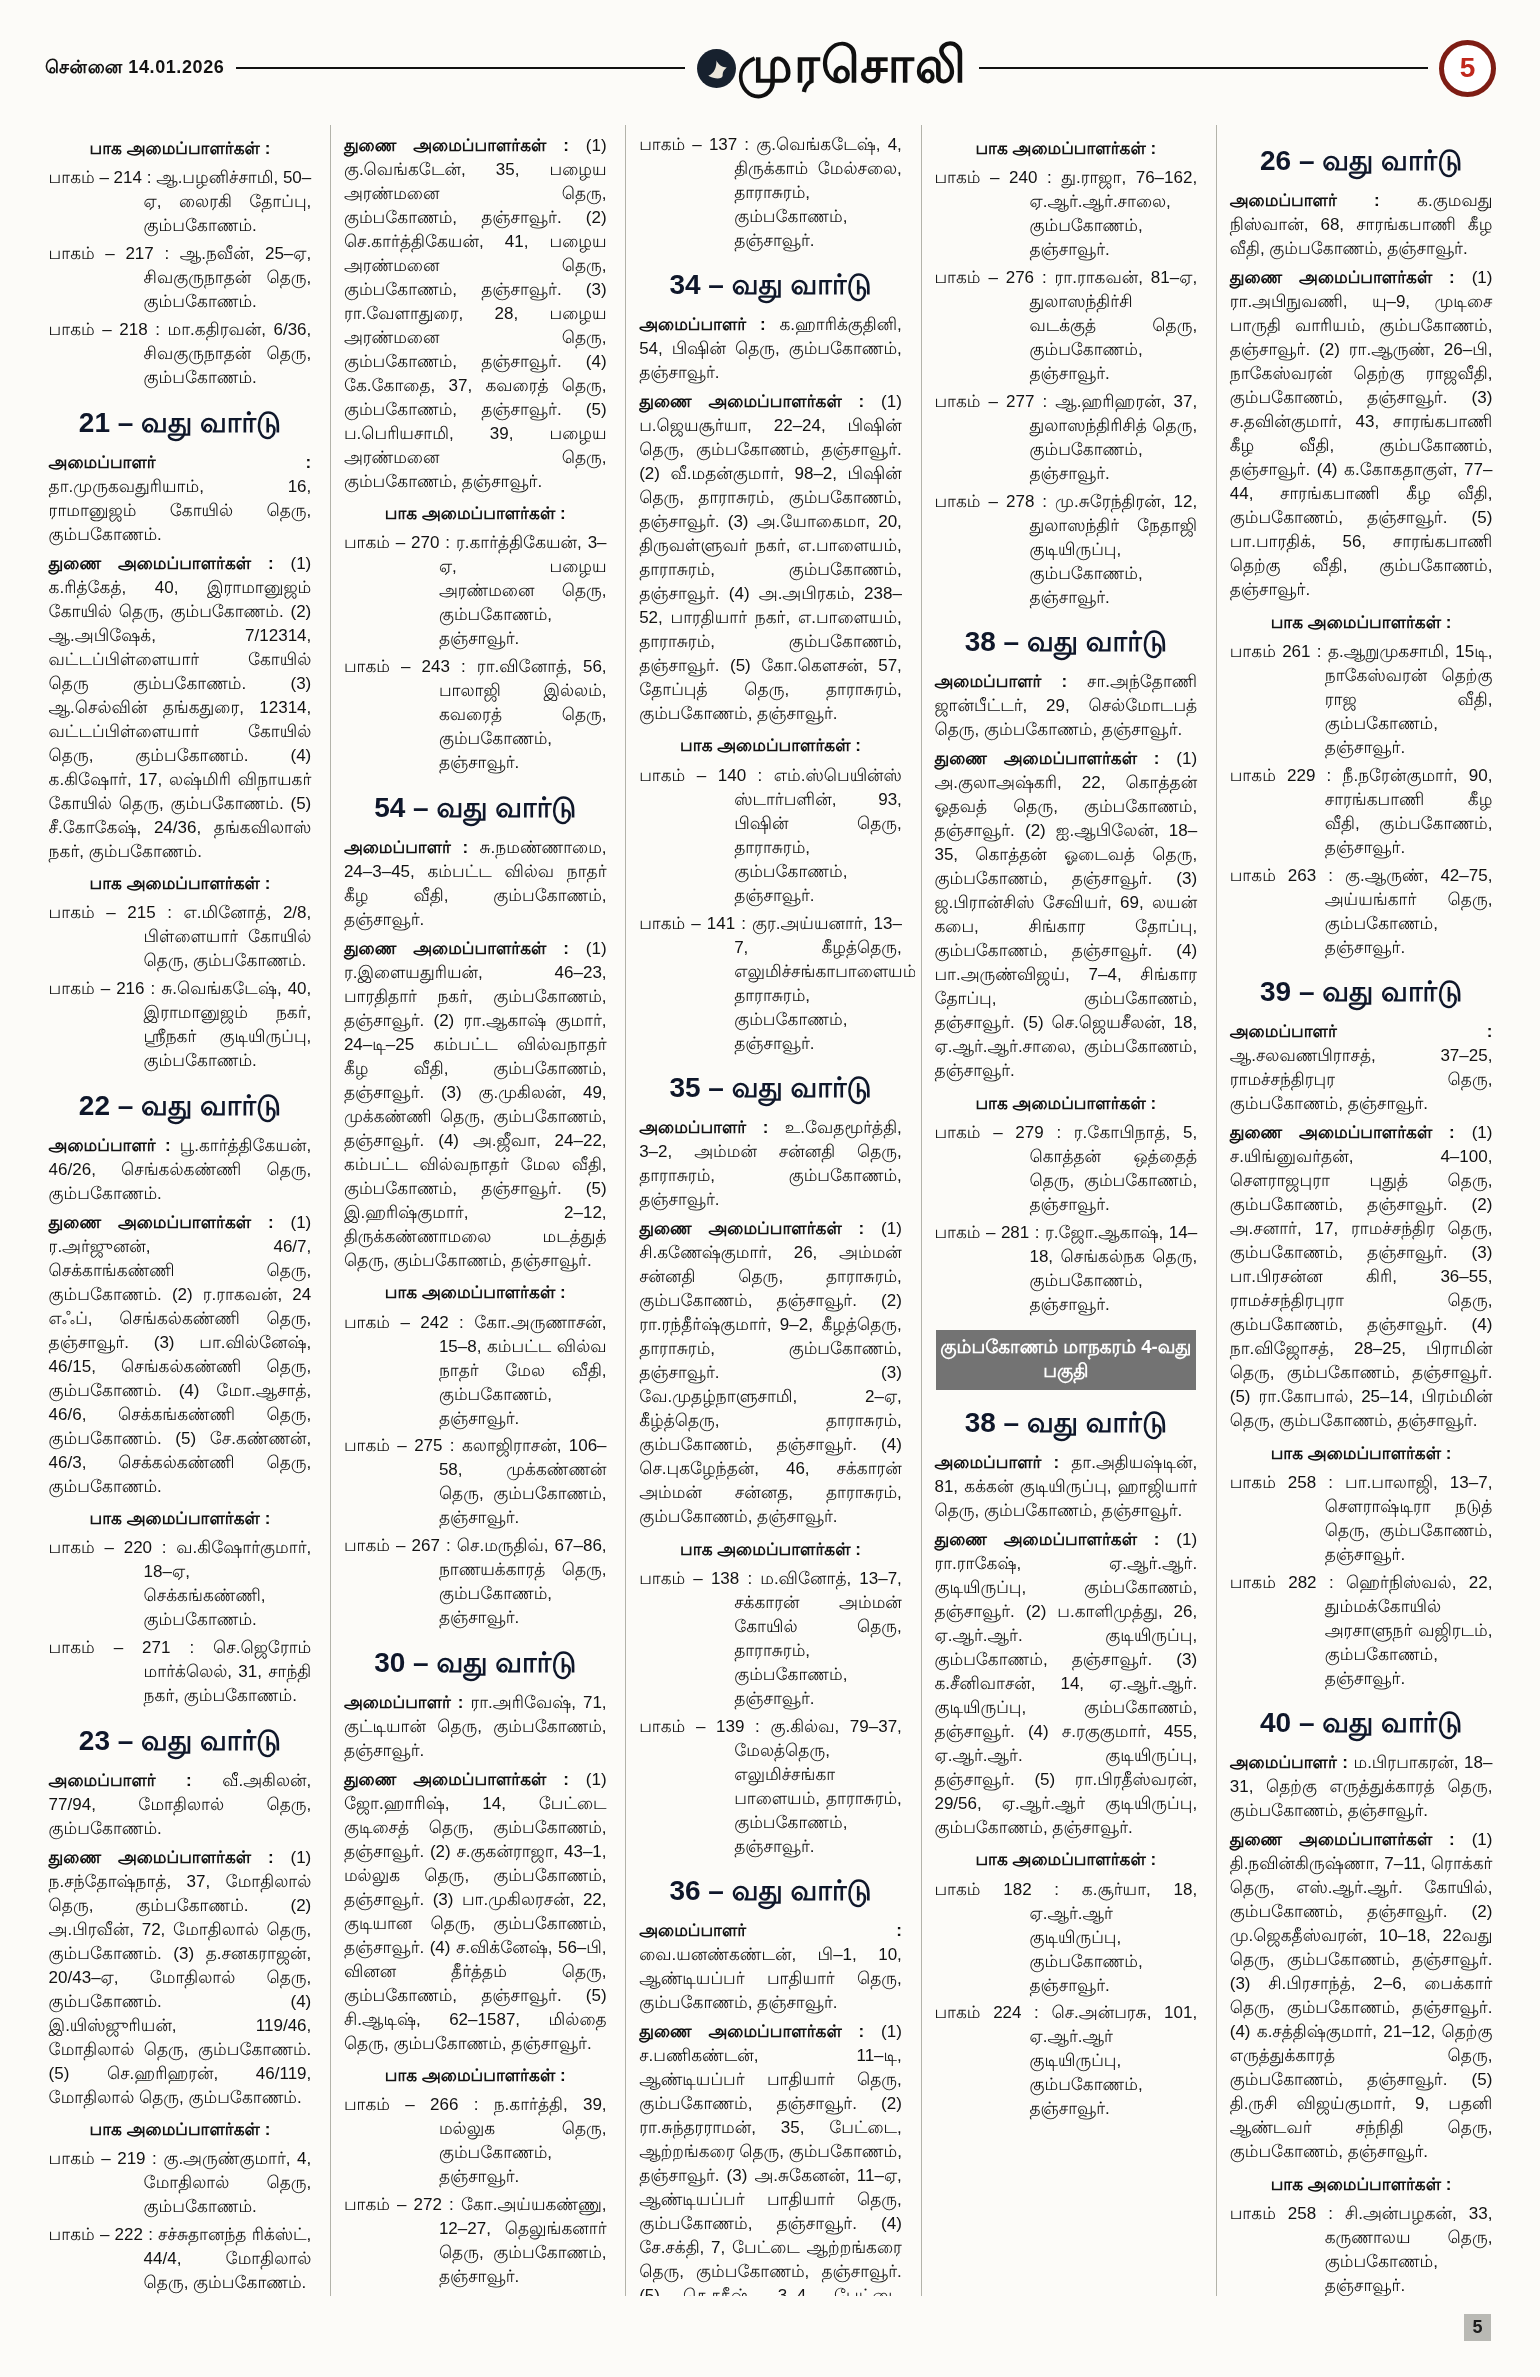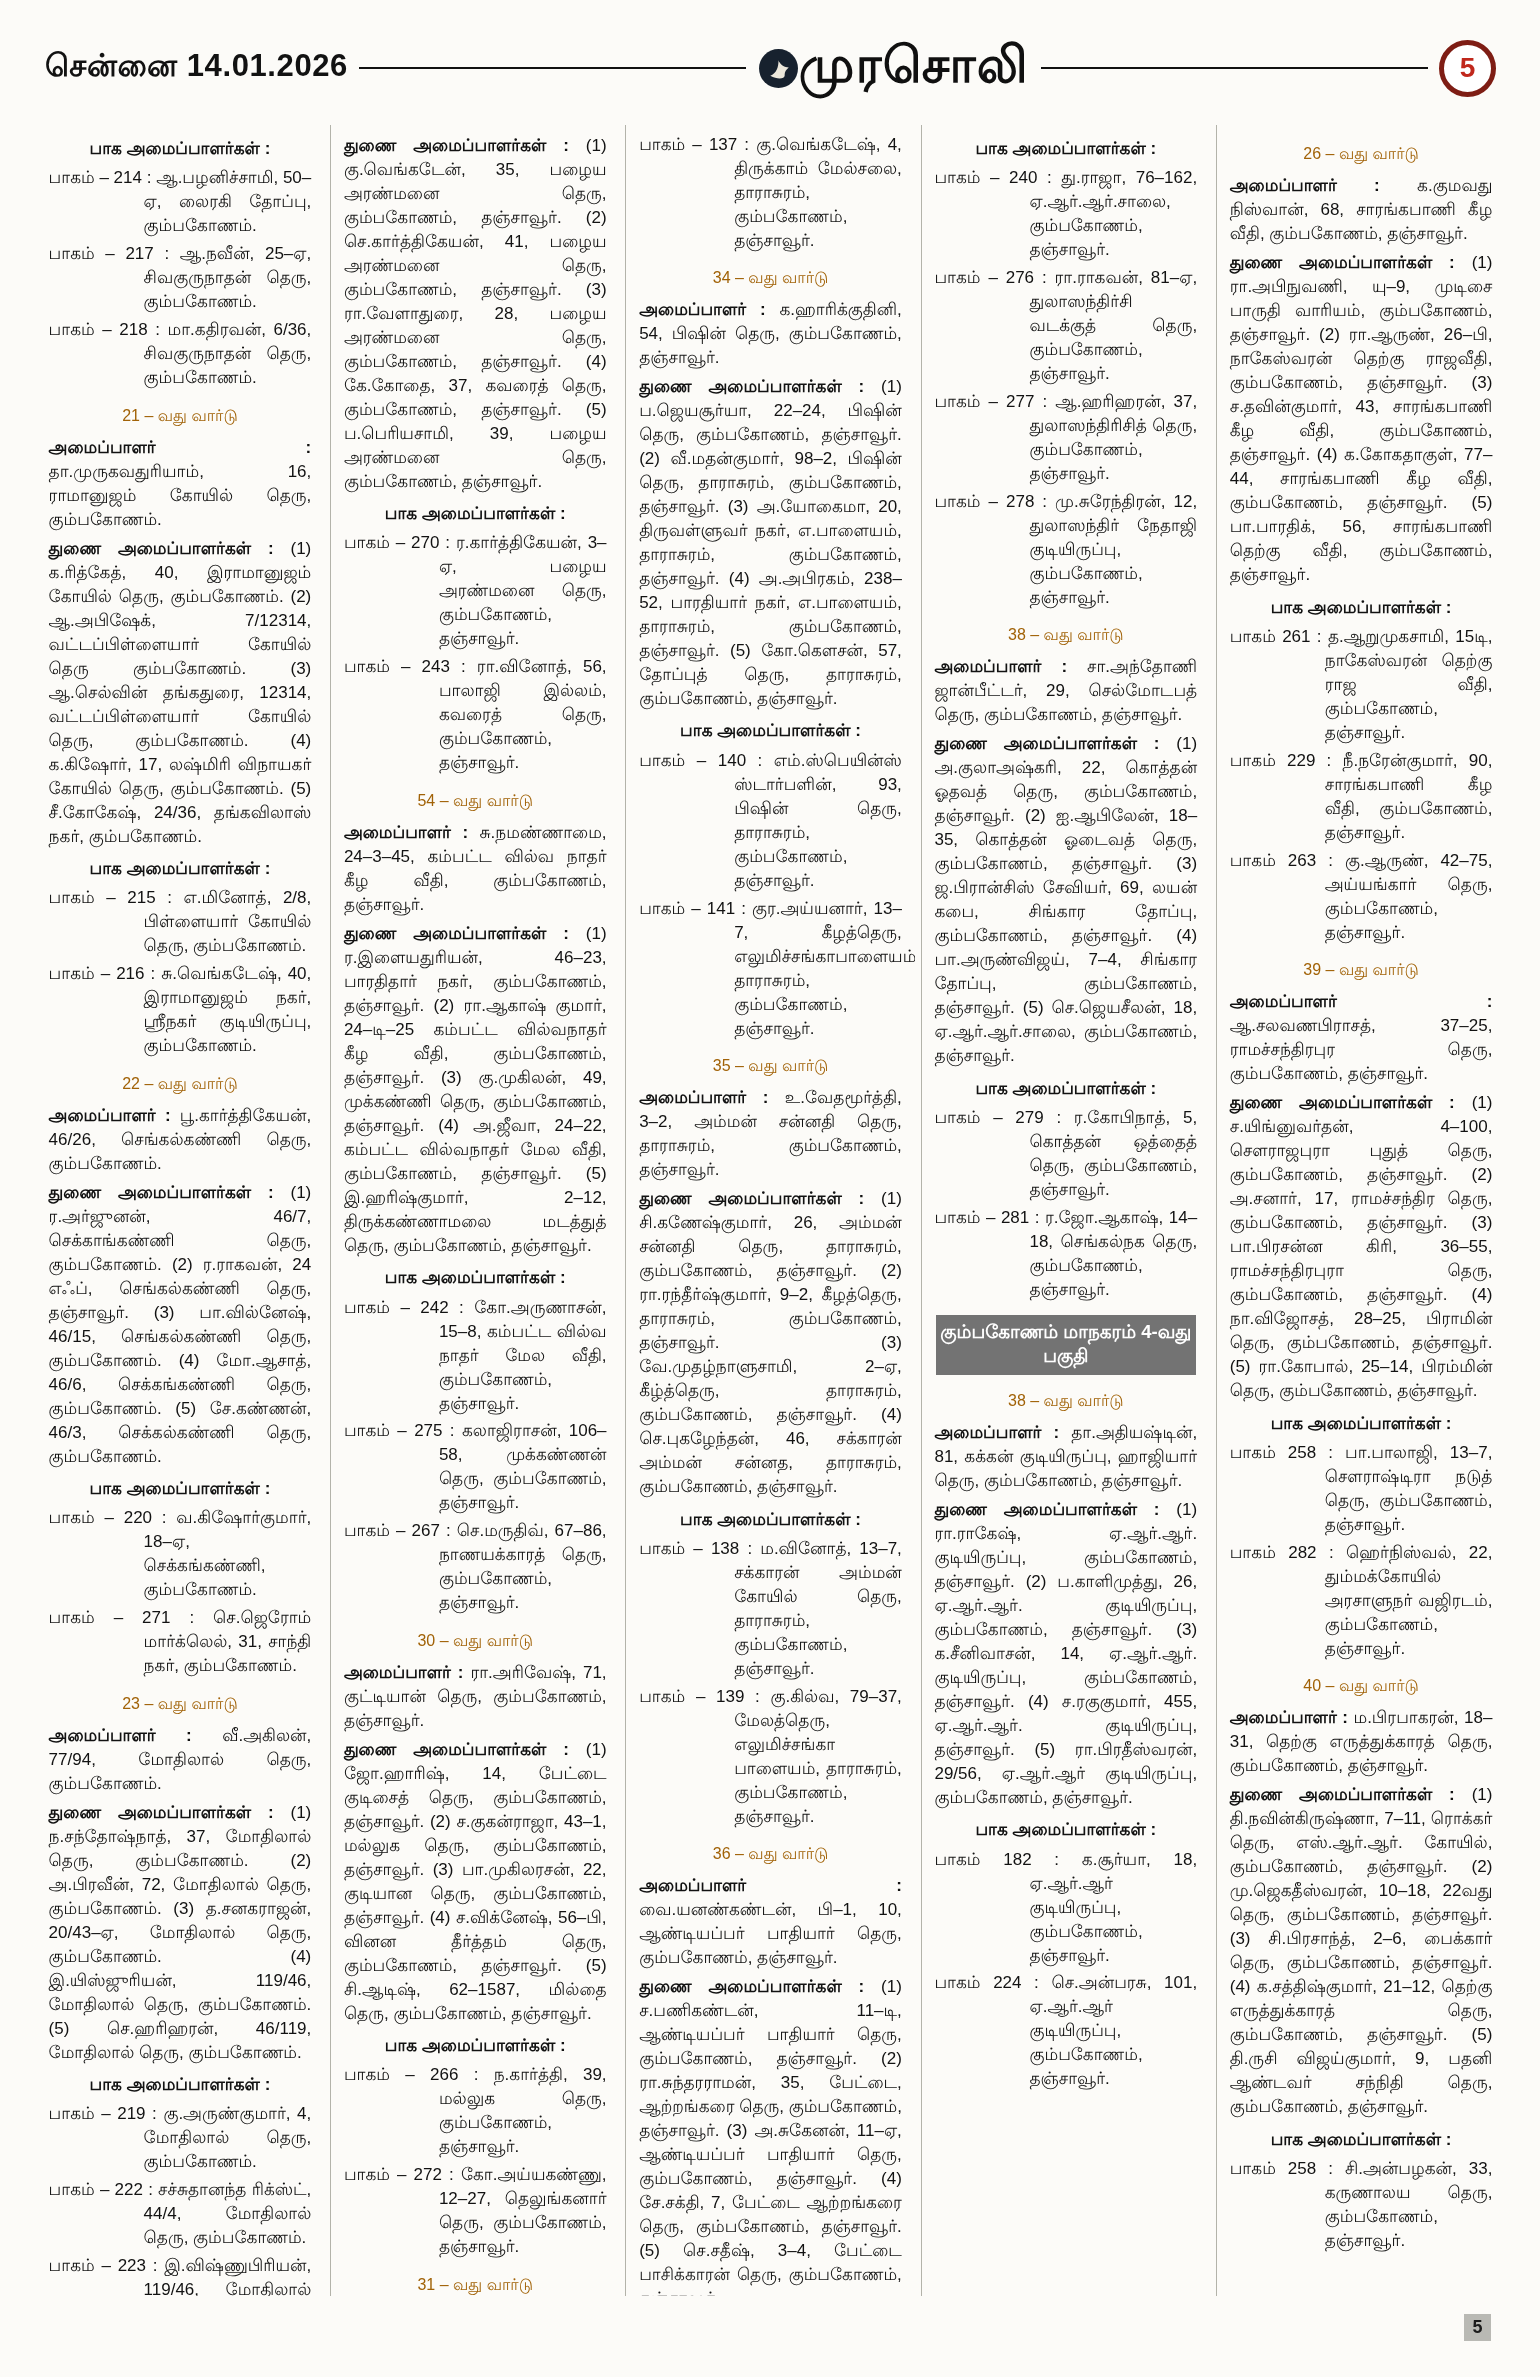--- a/index.html
+++ b/index.html
@@ -8,21 +8,21 @@
     background:#fcfbf8;color:#121212;
     font-family:"Liberation Sans","DejaVu Sans",sans-serif;
     position:relative;overflow:hidden;
   }
   
   header{
     display:flex;align-items:center;
     margin:33px 45px 0 45px;height:70px;gap:11.5px;
   }
   .hdr-rule{flex:1;border-top:2.6px solid #111;height:0;}
-  .hdr-date{font-weight:bold;font-size:31px;letter-spacing:0.6px;white-space:nowrap;text-align:center;}
+  .hdr-date{font-weight:bold;font-size:18px;letter-spacing:0.6px;white-space:nowrap;text-align:center;}
   .masthead-wrap{display:flex;align-items:center;white-space:nowrap;}
   .masthead{font-weight:bold;font-size:50px;letter-spacing:1.3px;color:#101010;}
   .logo svg{display:block;}
   .page-circle{
     width:47px;height:47px;border-radius:50%;
     border:5.1px solid #7e1d14;background:#fff;
     display:flex;align-items:center;justify-content:center;
     font-size:28px;font-weight:bold;color:#c0281c;
   }
   
@@ -35,21 +35,21 @@
     border-left:0.6px solid #b3b3aa;overflow:hidden;
   }
   .col:first-child{border-left:none;padding-left:2.6px;}
   .col:last-child{padding-right:2.6px;}
   
   .sec-label{
     font-weight:bold;font-size:17px;text-align:center;
     margin:10.2px 0 6.4px 0;
   }
   .ward-heading{
-    color:#a16207;font-weight:normal;font-size:16px;text-align:center;
+    color:#0f172a;font-weight:bold;font-size:28px;text-align:center;
     margin:16.6px 0 9px 0;
   }
   .banner{
     background:#737373;color:#ffffff;font-weight:bold;font-size:18.5px;
     text-align:center;padding:6.4px 3.8px;margin:12.8px 1.3px 9px 1.3px;
   }
   p.runin,p.entry{
     font-size:17px;line-height:24px;text-align:justify;
     margin:5.1px 0;
   }

